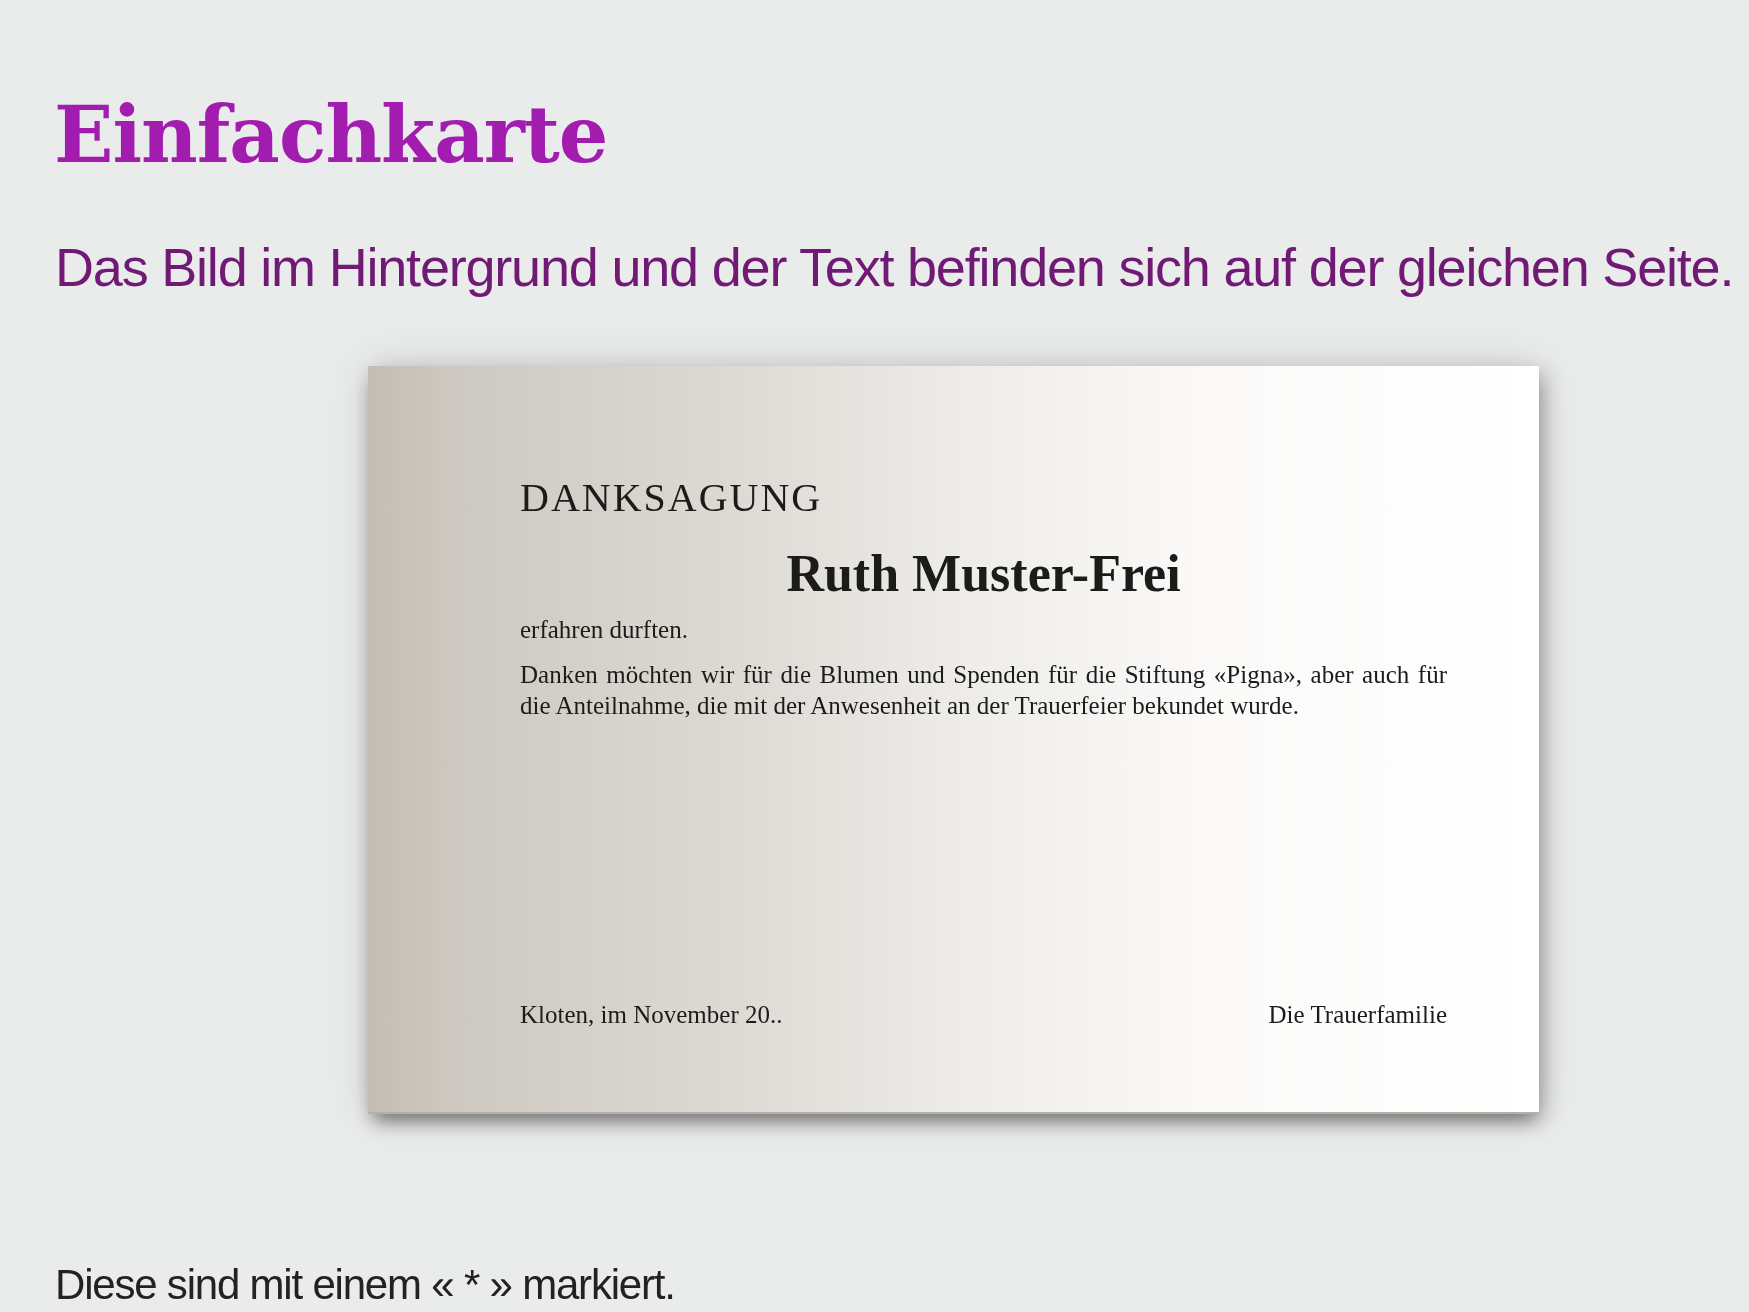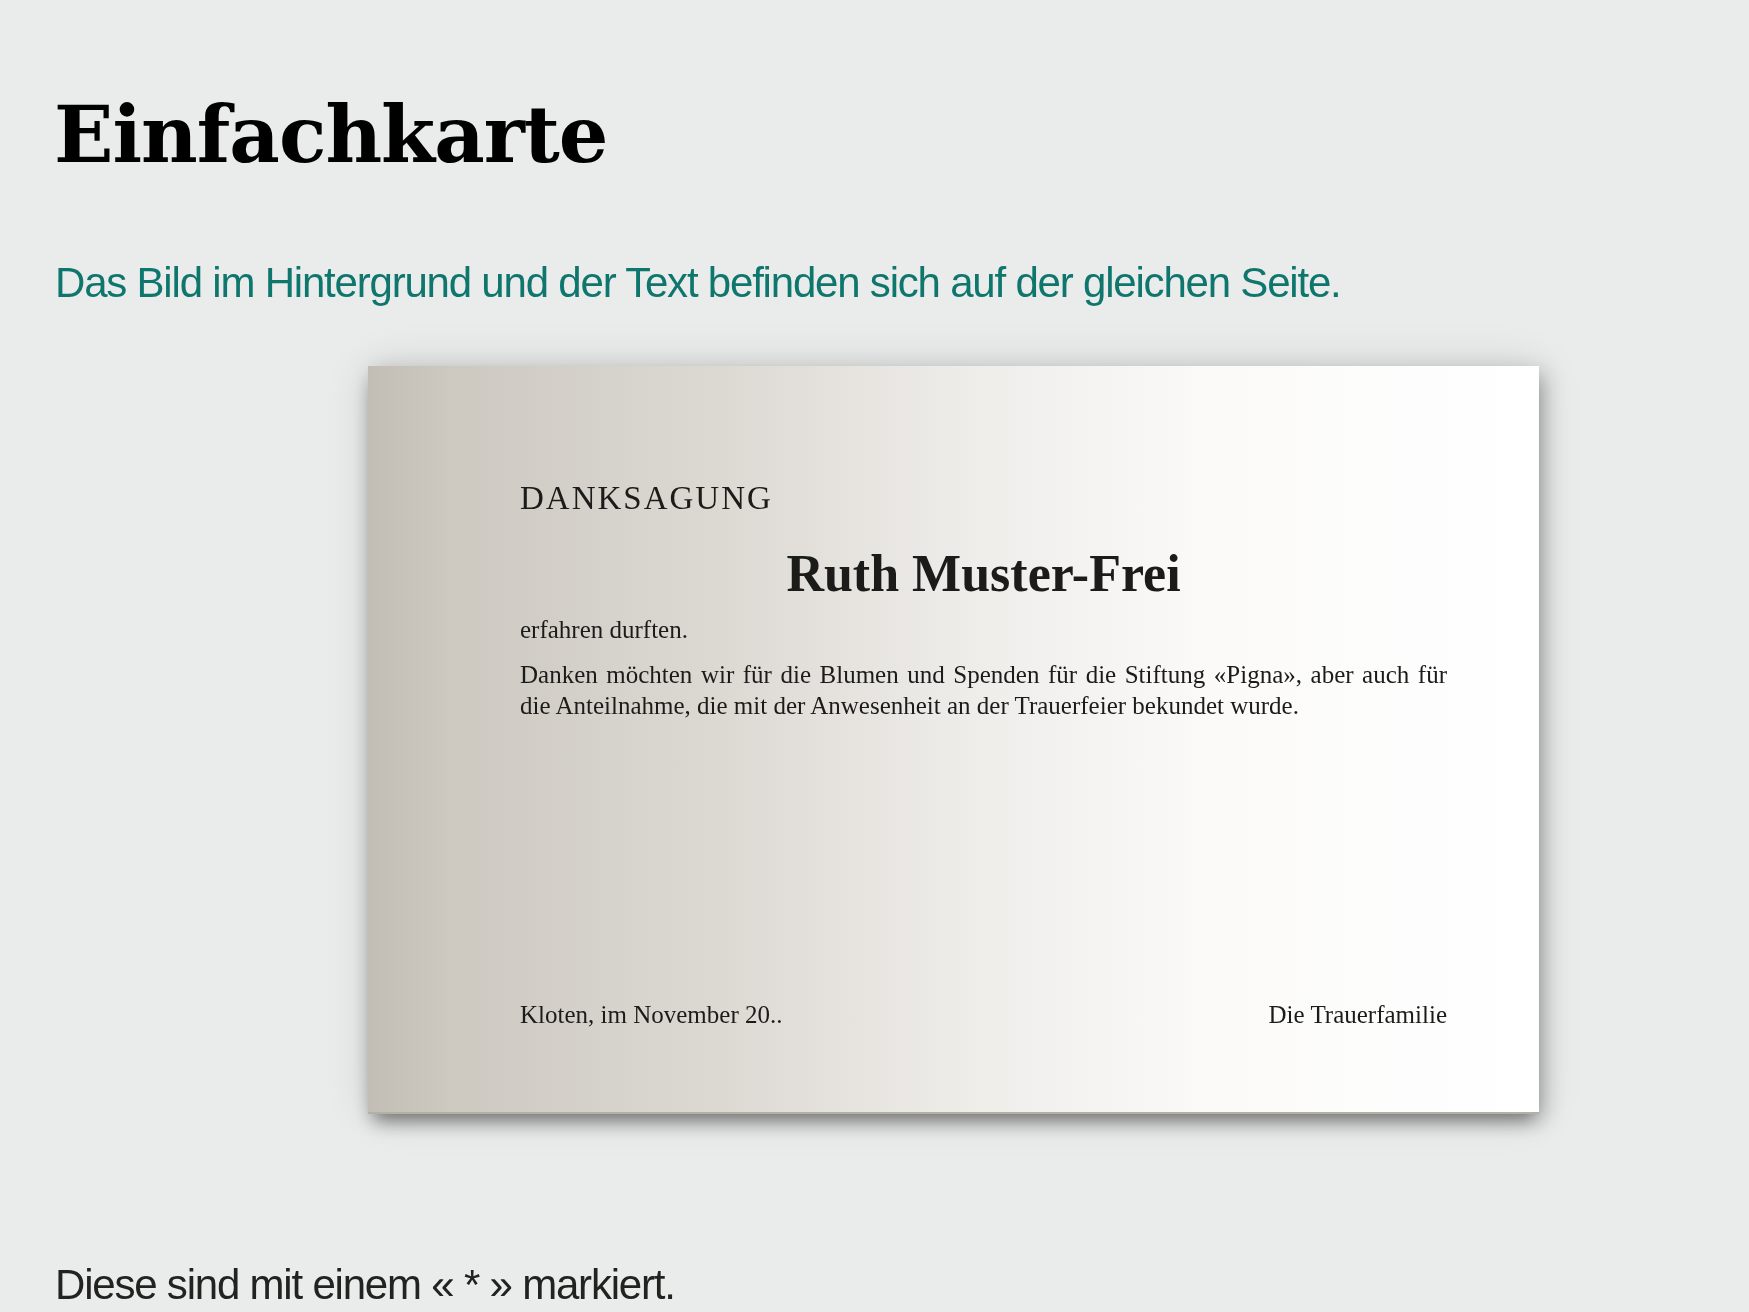--- a/index.html
+++ b/index.html
@@ -19,31 +19,31 @@
   
   .page-title {
     position: absolute;
     left: 54px;
     top: 44px;
     font-family: "DejaVu Serif", serif;
     font-weight: 700;
     font-size: 78px;
     line-height: 1.0;
     letter-spacing: -1px;
-    color: #000000;
+    color: #a21caf;
     text-align: center;
   }
   .page-subtitle {
     position: absolute;
     left: 55px;
-    top: 216px;
-    font-size: 42px;
+    top: 188px;
+    font-size: 54px;
     line-height: 50px;
     letter-spacing: -1.2px;
-    color: #0f766e;
+    color: #701a75;
   }
   .page-note {
     position: absolute;
     left: 55px;
     top: 1162px;
     font-size: 42px;
     line-height: 54px;
     letter-spacing: -1.2px;
     color: #222321;
   }
@@ -71,21 +71,21 @@
     font-family: "Liberation Serif", serif;
     color: #1b1b1a;
   }
   .card-inner {
     position: absolute;
     top: 112px;
     left: 152px;
     right: 92px;
   }
   .card-heading {
-    font-size: 33px;
+    font-size: 40px;
     line-height: 40px;
     letter-spacing: 2px;
     margin: 0 0 24px 0;
     font-weight: 400;
   }
   .card-par {
     font-size: 25px;
     line-height: 31px;
     text-align: justify;
     margin: 0 0 14px 0;

